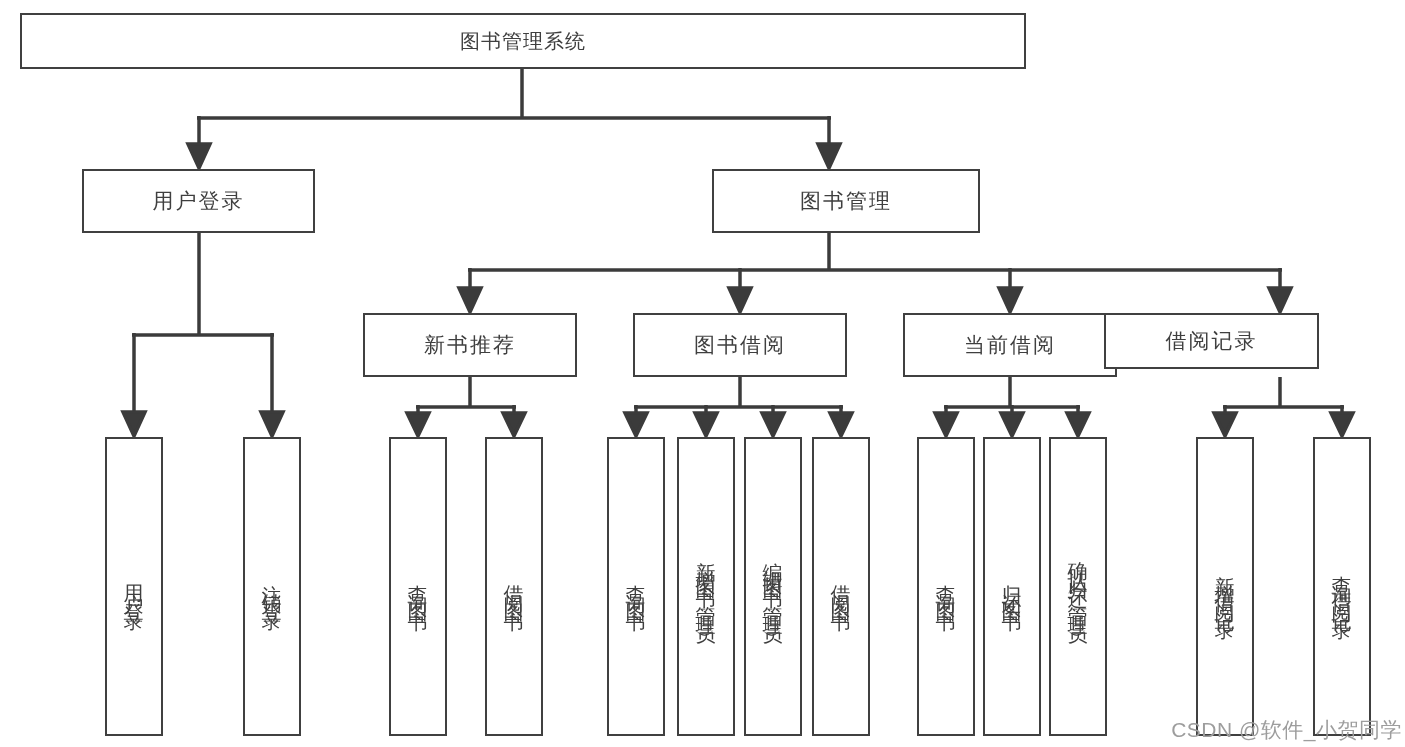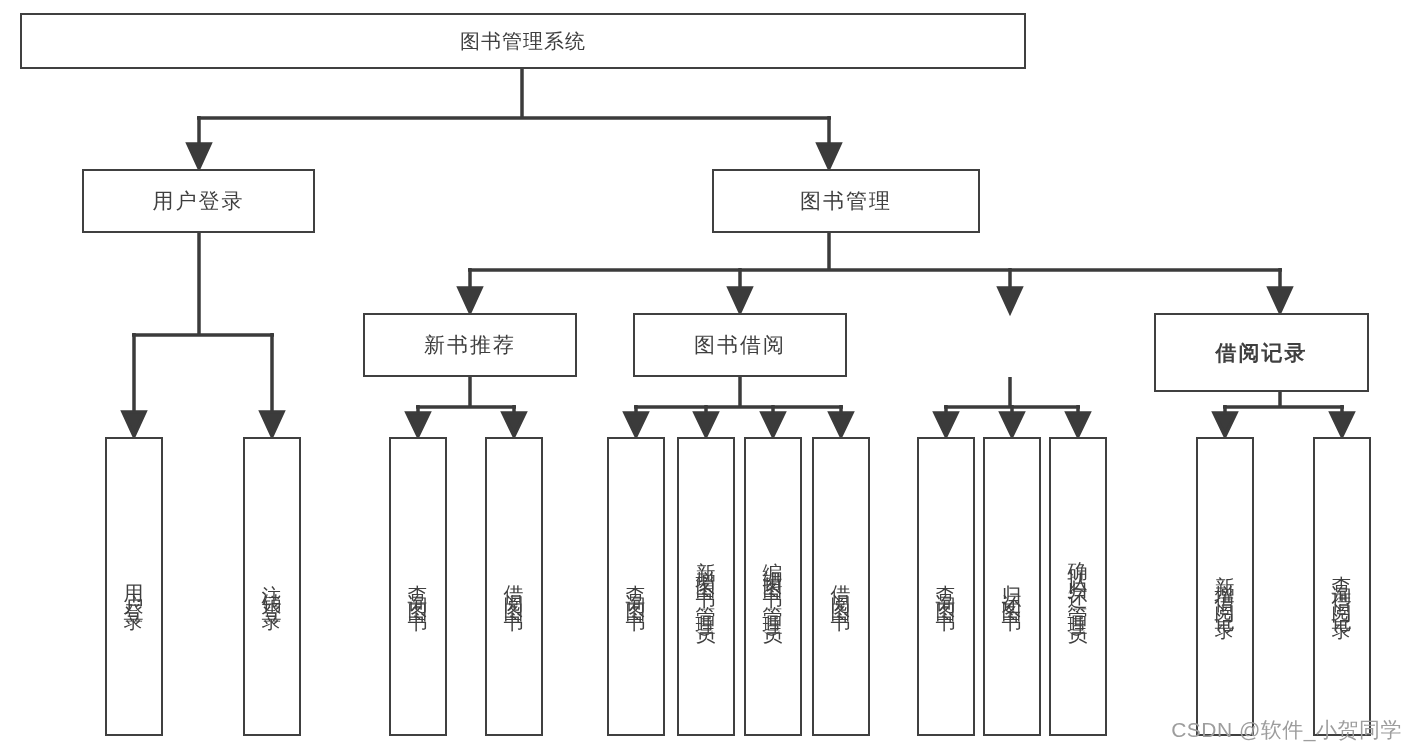--- a/index.html
+++ b/index.html
@@ -21,21 +21,21 @@
     writing-mode:vertical-rl; text-orientation:mixed;
     font-size:20px; line-height:1; letter-spacing:9px;
   }
   
   .n-root   { left:20px;   top:13px;  width:1006px; height:56px; }
   .n-login  { left:82px;   top:169px; width:233px;  height:64px; }
   .n-mgmt   { left:712px;  top:169px; width:268px;  height:64px; }
   .n-rec    { left:363px;  top:313px; width:214px;  height:64px; }
   .n-borrow { left:633px;  top:313px; width:214px;  height:64px; }
   .n-cur    { left:903px;  top:313px; width:214px;  height:64px; }
-  .n-recd   { left:1154px; top:313px; width:215px;  height:79px;font-weight:bold; }
+  .n-recd   { left:1104px; top:313px; width:215px;  height:56px; }
   .leaf     { top:437px; width:58px; height:299px; }
   .L1  { left:105px; }  .L2  { left:243px; }
   .L3  { left:389px; }  .L4  { left:485px; }
   .L5  { left:607px; }  .L6  { left:677px; }
   .L7  { left:744px; }  .L8  { left:812px; }
   .L9  { left:917px; }  .L10 { left:983px; }
   .L11 { left:1049px; }
   .L12 { left:1196px; } .L13 { left:1313px; }
   .watermark {
     position:absolute; right:3px; bottom:3px; z-index:10;
@@ -121,20 +121,23 @@
   <div class="box n-mgmt">
     <span class="h-label">图书管理</span>
   </div>
 
   <div class="box n-rec">
     <span class="h-label">新书推荐</span>
   </div>
   <div class="box n-borrow">
     <span class="h-label">图书借阅</span>
   </div>
+  <div class="box n-cur">
+    <span class="h-label">当前借阅</span>
+  </div>
   <div class="box n-recd">
     <span class="h-label">借阅记录</span>
   </div>
 
   <div class="box leaf L1">
     <span class="v-label">用户登录</span>
   </div>
   <div class="box leaf L2">
     <span class="v-label">注销登录</span>
   </div>

